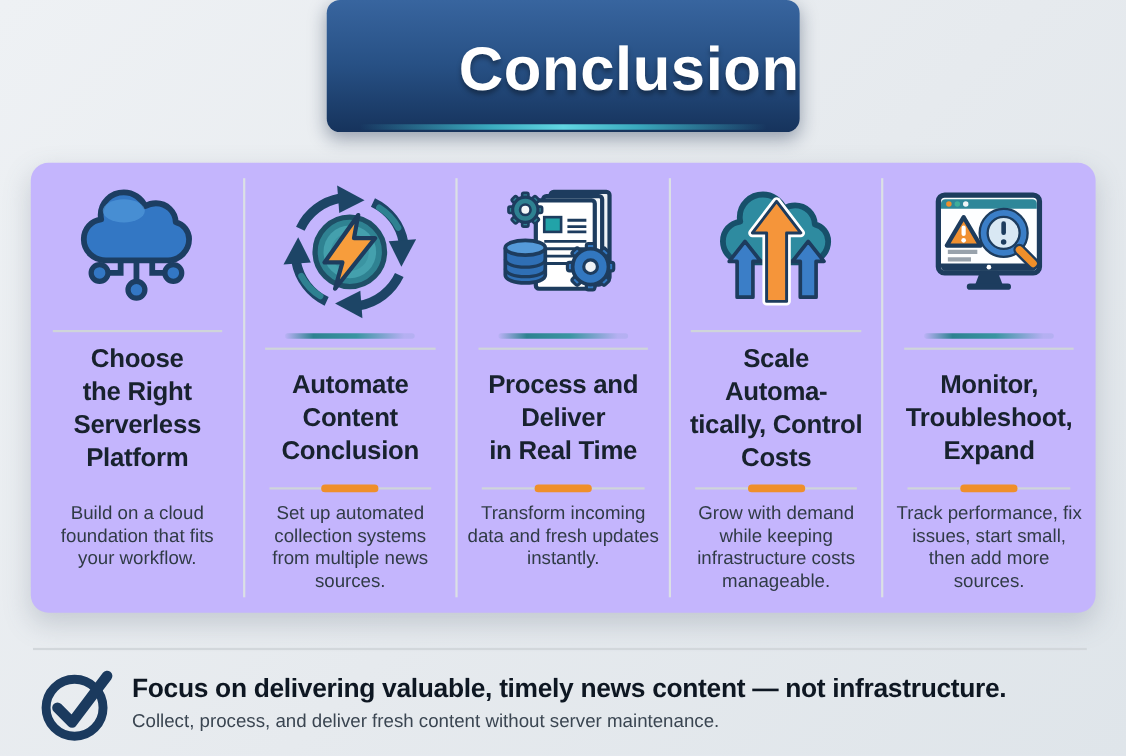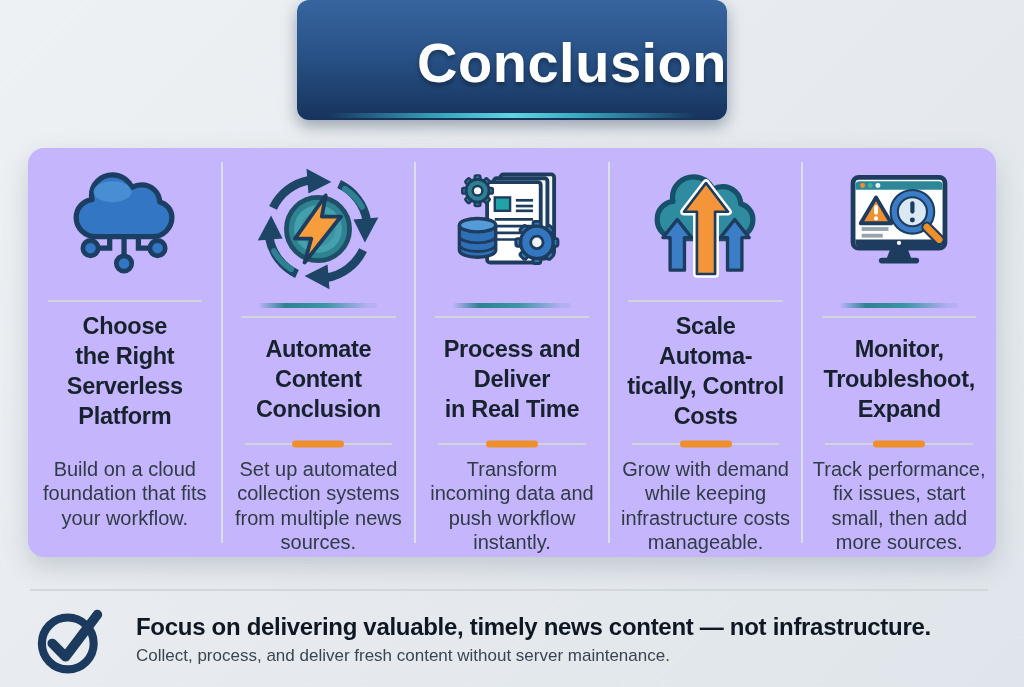--- a/index.html
+++ b/index.html
@@ -36,28 +36,28 @@
   .col-divider { width:88%; height:2px; background:#cfd5da; }
   .col-title { flex:1; display:flex; align-items:center; justify-content:center;
     text-align:center; white-space:pre-line; font-weight:bold; font-size:23.5px;
     line-height:1.28; color:#18222e; letter-spacing:-.3px; }
   .accent { position:relative; width:84%; height:2px; background:#cfd5da;
     margin:3px 0 12px; }
   .accent::after { content:""; position:absolute; left:50%; top:50%;
     transform:translate(-50%,-50%); width:52px; height:7px; border-radius:4px;
     background:#ef8f2a; }
   .accent.hidden { visibility:hidden; }
-  .col-desc { height:92px; text-align:center; font-size:20px; line-height:1.22;
+  .col-desc { height:92px; text-align:center; font-size:17px; line-height:1.22;
     color:#303b46; }
 
   
   .footer-divider { position:absolute; left:30px; top:589px; width:958px;
     height:2px; background:#d2d7db; }
   .footer { position:absolute; left:33px; top:598px; width:975px; height:82px;
-    display:flex; align-items:center; gap:29px; }
+    display:flex; align-items:center; gap:13px; }
   .check-icon svg { width:74px; height:74px; display:block; }
   .footer-heading { font-size:24px; font-weight:bold; color:#0e1722;
     letter-spacing:-.3px; white-space:nowrap; }
   .footer-sub { font-size:17px; color:#3a4551; margin-top:5px; }
 </style>
 </head>
 <body>
 
 <div class="banner">
   <div class="banner-title">Conclusion</div>
@@ -175,21 +175,21 @@
           <circle r="6.5" fill="#eef2f6" stroke="#1d3c5e" stroke-width="3"></circle>
         </g>
       </svg>
     </div>
     <div class="icon-shadow"></div>
     <div class="col-divider"></div>
     <div class="col-title">Process and
 Deliver
 in Real Time</div>
     <div class="accent"></div>
-    <div class="col-desc">Transform incoming data and push workflow instantly.</div>
+    <div class="col-desc">Transform incoming data and fresh updates instantly.</div>
   </div>
 
   <div class="col">
     <div class="icon-box">
       <svg viewBox="0 0 140 140">
         <path d="M99 80 H40 C28 80 19 71 19 60 C19 50 26 42.5 35.5 41.2 C35.2 39.8 35 38.4 35 37 C35 25 44.8 15.5 57 15.5 C66 15.5 73.8 20.8 77.2 28.6 C80.2 26.8 83.8 25.8 87.5 25.8 C97.8 25.8 106 33.8 106.3 43.8 C113.5 45.5 119 52 119 59.8 C119 71 110 80 99 80 Z" fill="#2e8ba0" stroke="#17506a" stroke-width="5.5" stroke-linejoin="round"></path>
         <path d="M40 60 L55 79 H47.5 V113 H32.5 V79 H25 Z" fill="#3b7ec7" stroke="#1d3c5e" stroke-width="3.5" stroke-linejoin="round"></path>
         <path d="M100 60 L115 79 H107.5 V113 H92.5 V79 H85 Z" fill="#3b7ec7" stroke="#1d3c5e" stroke-width="3.5" stroke-linejoin="round"></path>
         <path d="M70 22 L93 52 H79.5 V117 H60.5 V52 H47 Z" fill="none" stroke="#ffffff" stroke-width="8" stroke-linejoin="round"></path>
         <path d="M70 22 L93 52 H79.5 V117 H60.5 V52 H47 Z" fill="#f5953a" stroke="#1d3c5e" stroke-width="2.8" stroke-linejoin="round"></path>

